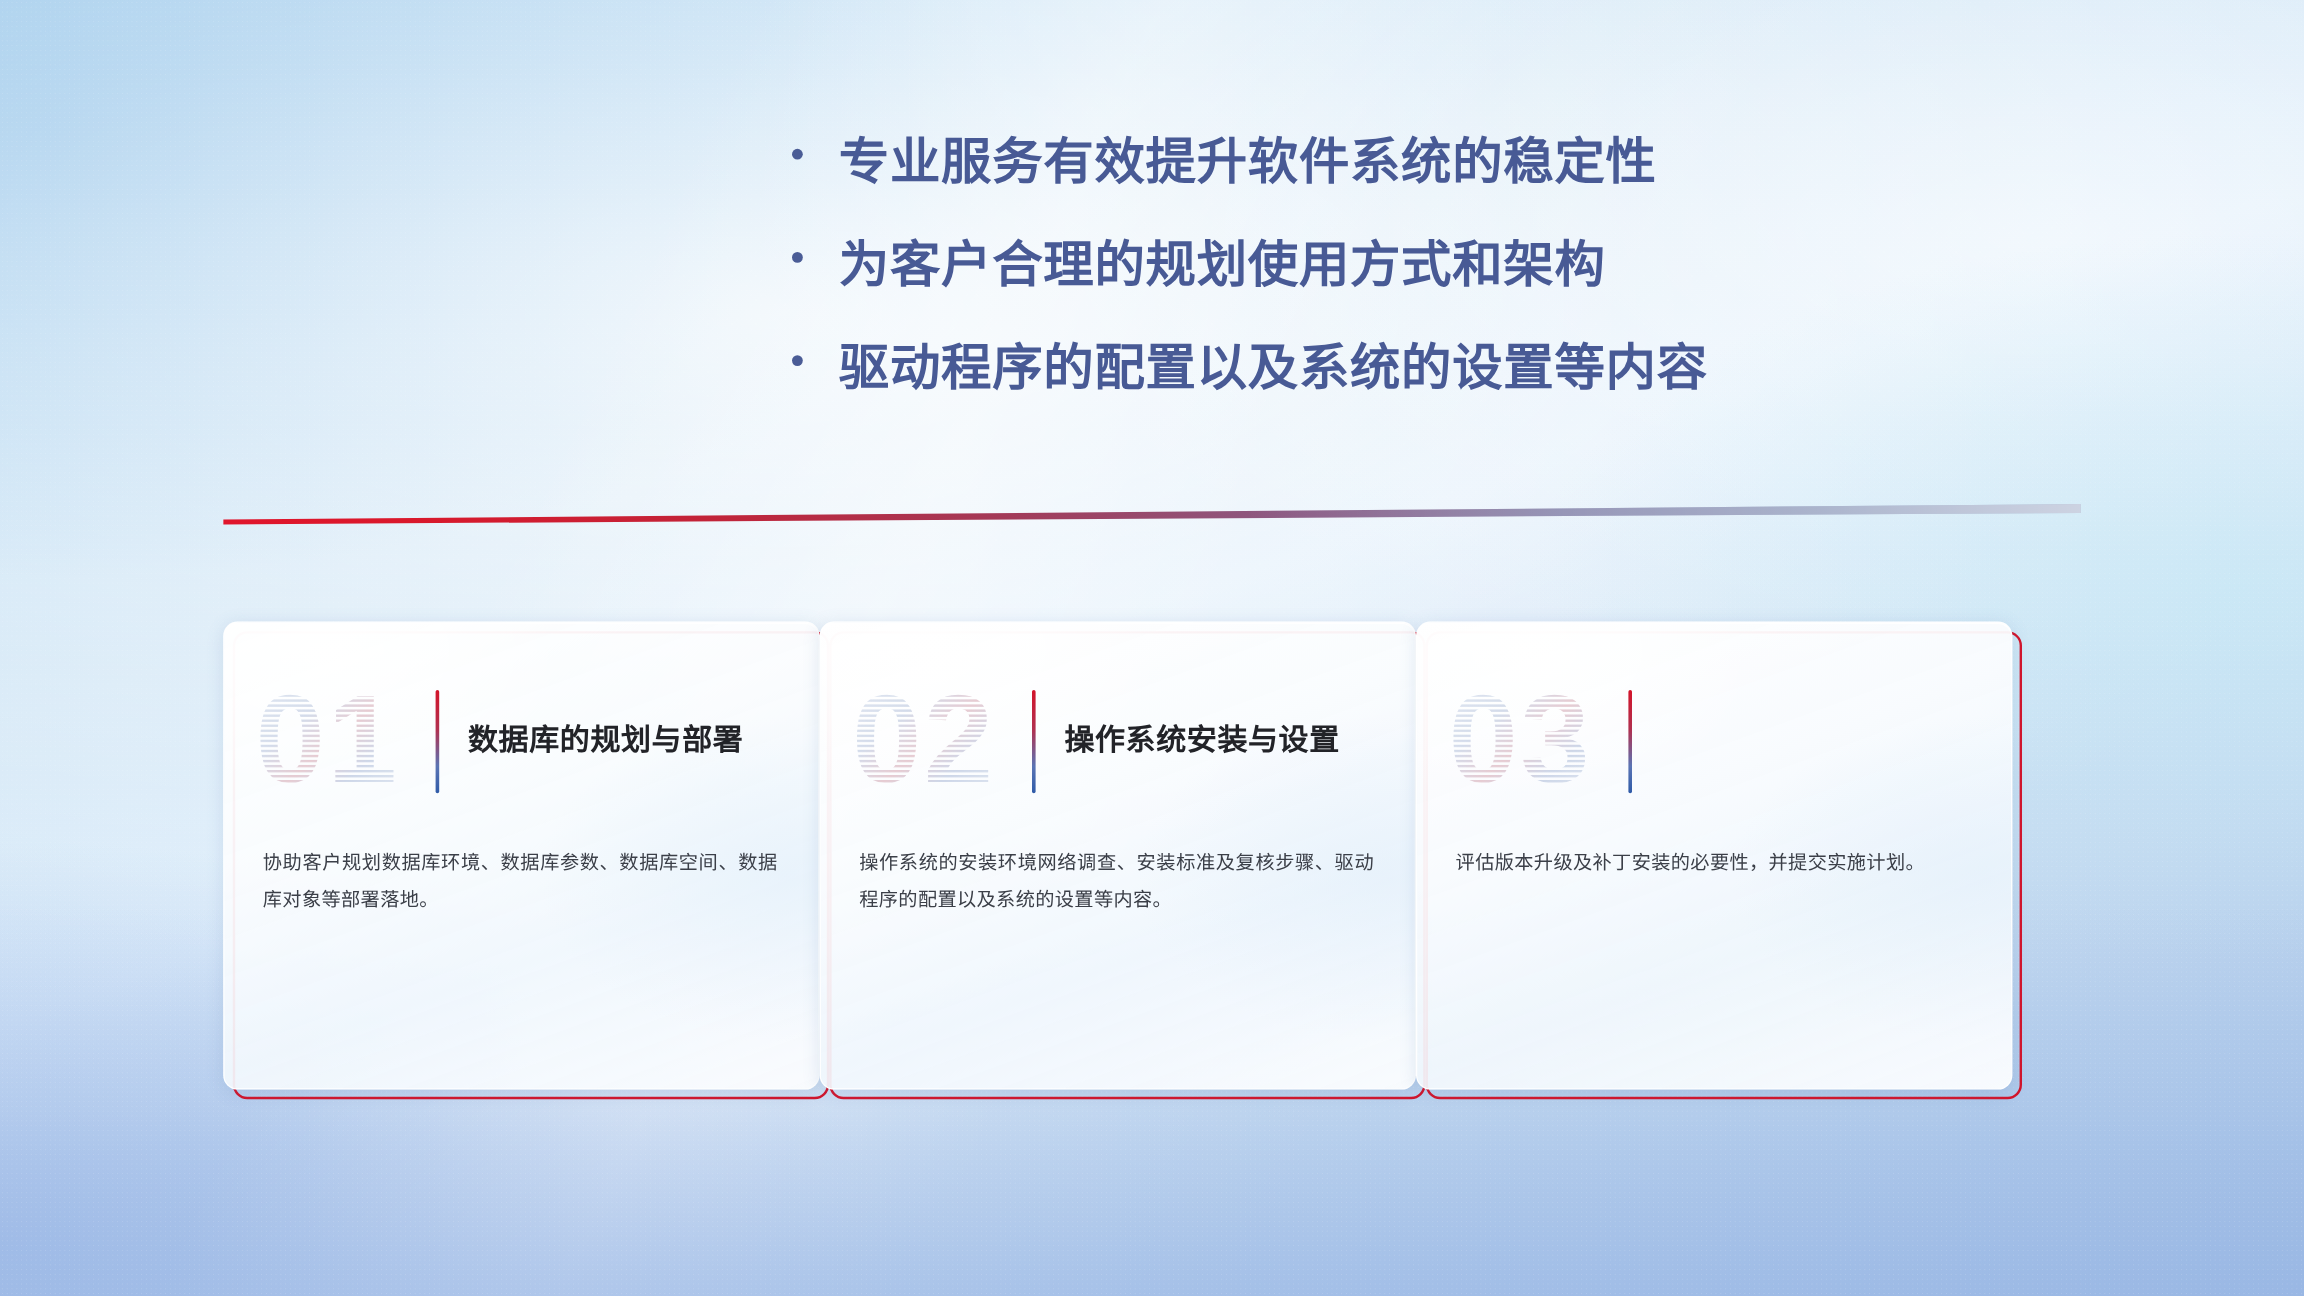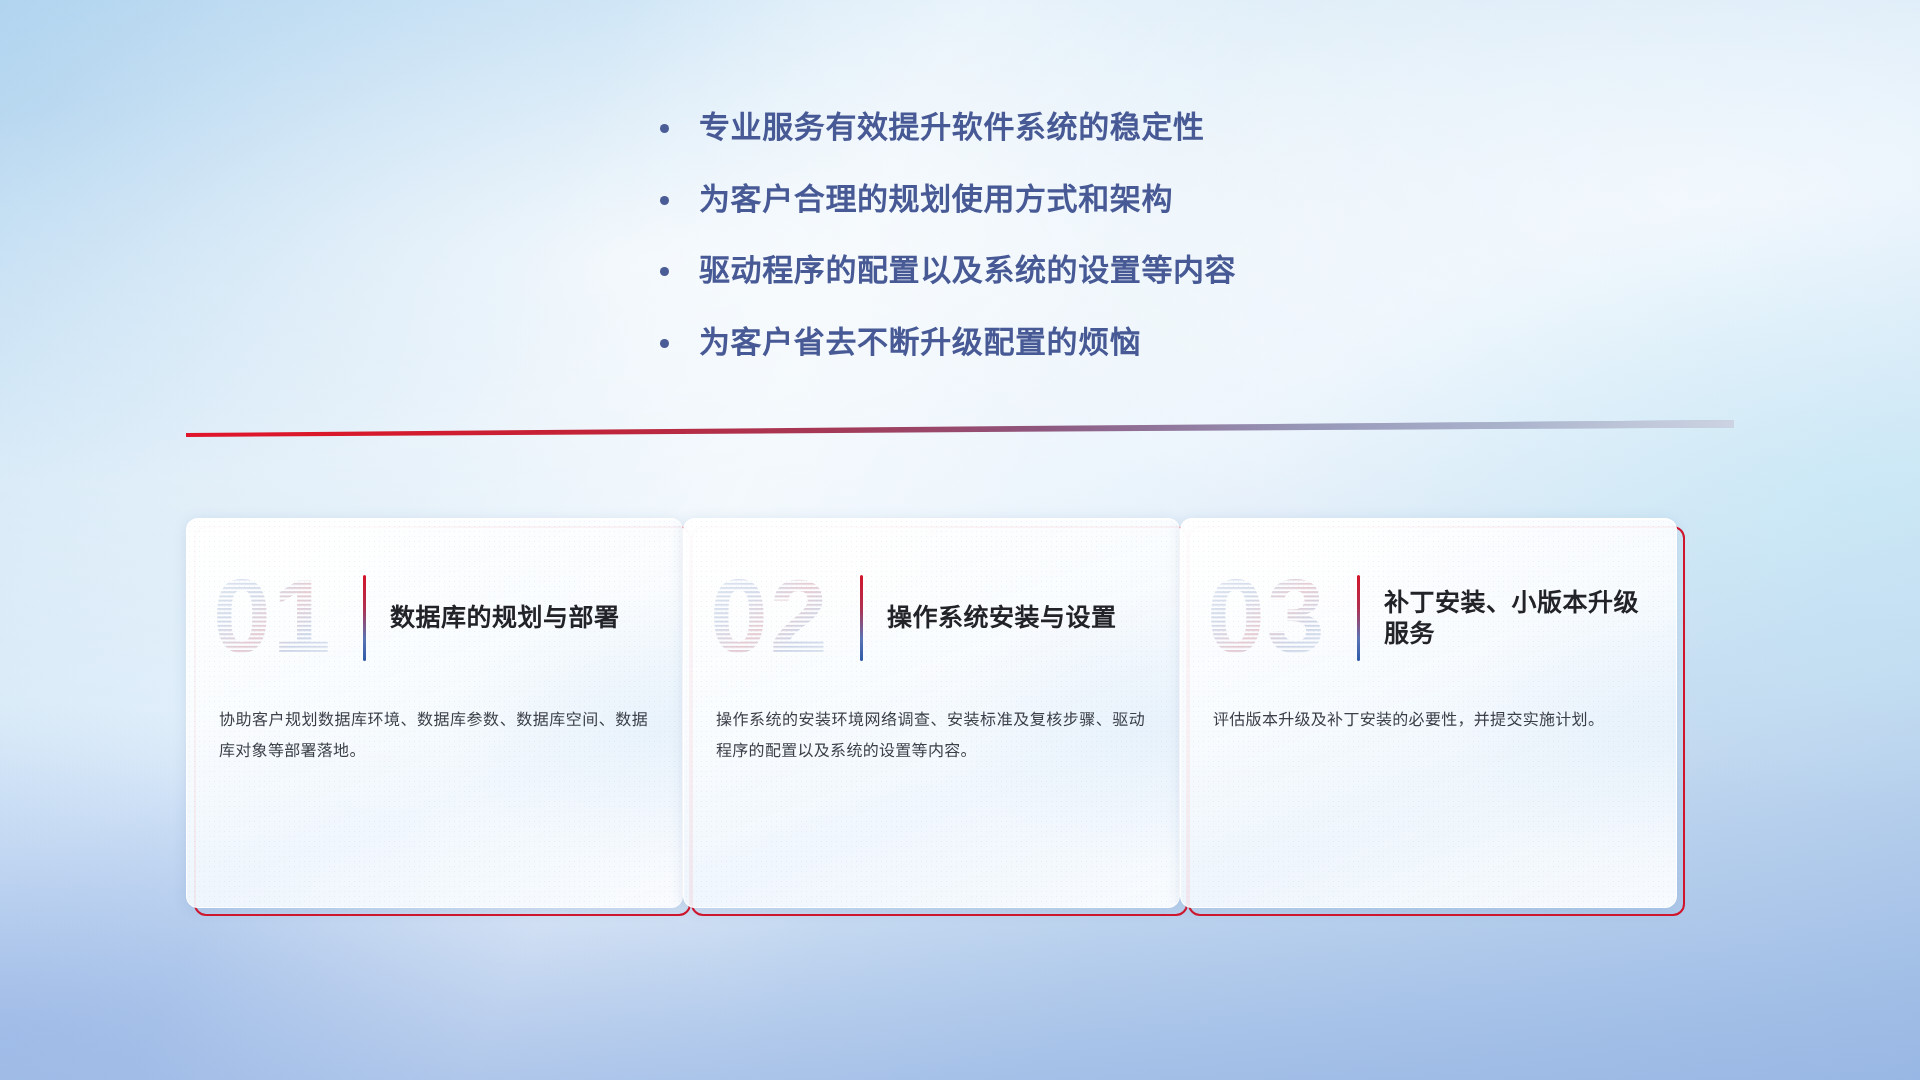--- a/index.html
+++ b/index.html
@@ -80,21 +80,21 @@
   .bullet-row:last-child{ margin-bottom:0; }
   .bullet-dot{
     width:9px; height:9px;
     border-radius:50%;
     background:#4a5c96;
     margin-top:16px;
     margin-right:30px;
     flex:0 0 auto;
   }
   .bullet-text{
-    font-size:31px;
+    font-size:42px;
     line-height:1.28;
     font-weight:700;
     color:#485a95;
     letter-spacing:.6px;
     white-space:nowrap;
   }
 
   
   #divider{
     position:absolute;
@@ -223,24 +223,20 @@
     <div class="bullet-row">
       <span class="bullet-dot"></span>
       <span class="bullet-text">为客户合理的规划使用方式和架构</span>
     </div>
 
     <div class="bullet-row">
       <span class="bullet-dot"></span>
       <span class="bullet-text">驱动程序的配置以及系统的设置等内容</span>
     </div>
 
-    <div class="bullet-row">
-      <span class="bullet-dot"></span>
-      <span class="bullet-text">为客户省去不断升级配置的烦恼</span>
-    </div>
 
   </div>
 
   <div id="divider">
     <svg viewBox="0 0 1548 22" preserveAspectRatio="none" aria-hidden="true">
       <defs>
         <linearGradient id="wedgeGrad" x1="0" y1="0" x2="1" y2="0">
           <stop offset="0" stop-color="#e0152c"></stop>
           <stop offset="0.10" stop-color="#d9182b"></stop>
           <stop offset="0.26" stop-color="#c22338"></stop>
@@ -360,21 +356,20 @@
                 <mask id="numMask3">
                   <rect x="0" y="0" width="134" height="104" fill="url(#strp3)"></rect>
                 </mask>
               </defs>
               <g mask="url(#numMask3)" opacity="0.80">
                 <text x="2" y="86" font-family="'Liberation Sans','DejaVu Sans',sans-serif" font-size="104" font-weight="700" letter-spacing="2" fill="url(#numTint3)">03</text>
               </g>
             </svg>
           </div>
           <div class="card-rule"></div>
-          <div class="card-title">补丁安装、小版本升级服务</div>
         </div>
 
         <div class="card-body">评估版本升级及补丁安装的必要性，并提交实施计划。</div>
       </div>
     </div>
 
   </div>
 </div>
 
 </body></html>

